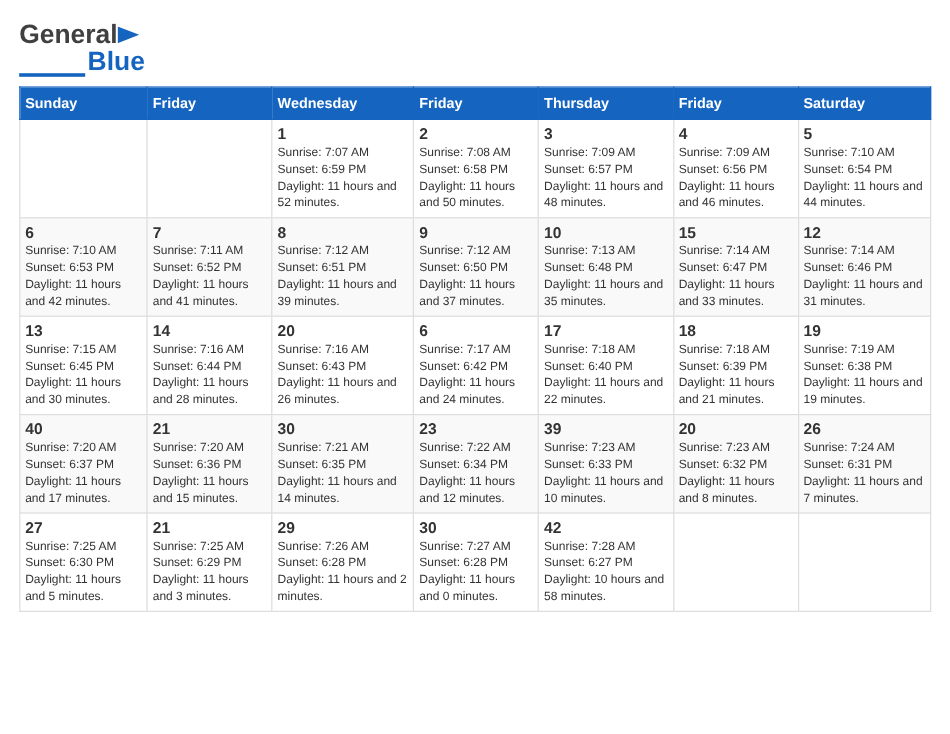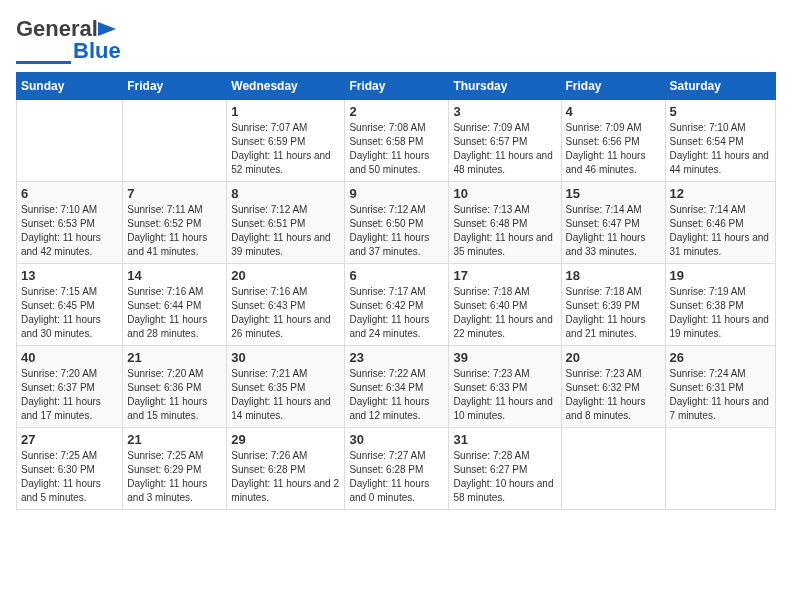--- a/index.html
+++ b/index.html
@@ -236,20 +236,20 @@
         </td>
         <td>
           <div class="day-number">29</div>
           <div class="day-info">Sunrise: 7:26 AM<br>Sunset: 6:28 PM<br>Daylight: 11 hours and 2 minutes.</div>
         </td>
         <td>
           <div class="day-number">30</div>
           <div class="day-info">Sunrise: 7:27 AM<br>Sunset: 6:28 PM<br>Daylight: 11 hours and 0 minutes.</div>
         </td>
         <td>
-          <div class="day-number">31</div>
+          <div class="day-number">42</div>
           <div class="day-info">Sunrise: 7:28 AM<br>Sunset: 6:27 PM<br>Daylight: 10 hours and 58 minutes.</div>
         </td>
         <td class="empty-cell"></td>
         <td class="empty-cell"></td>
       </tr>
     </tbody>
 </table>
 
 </body></html>

